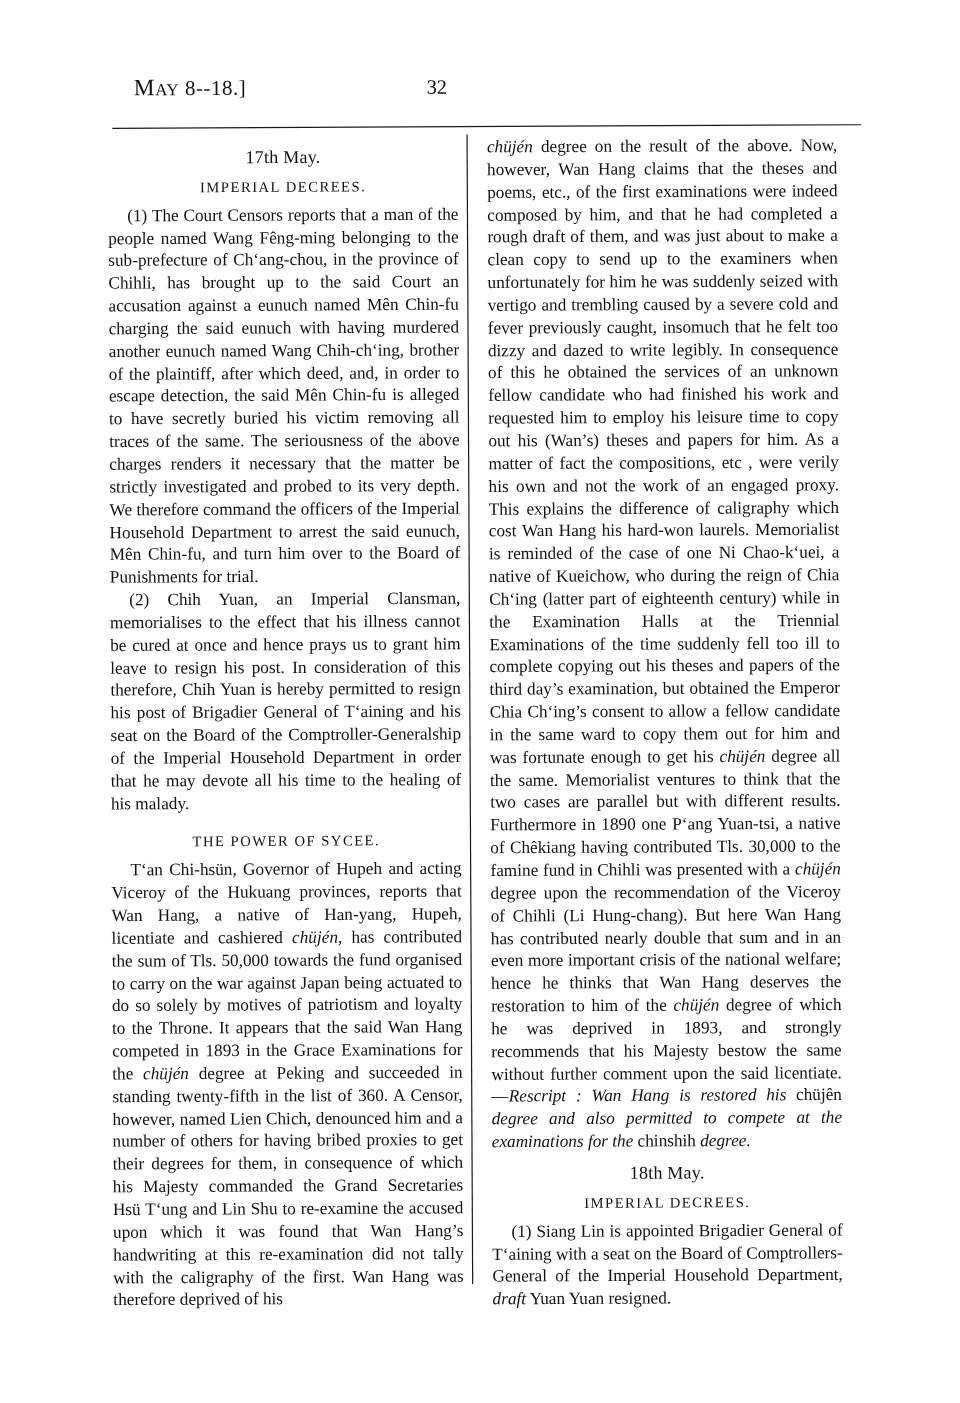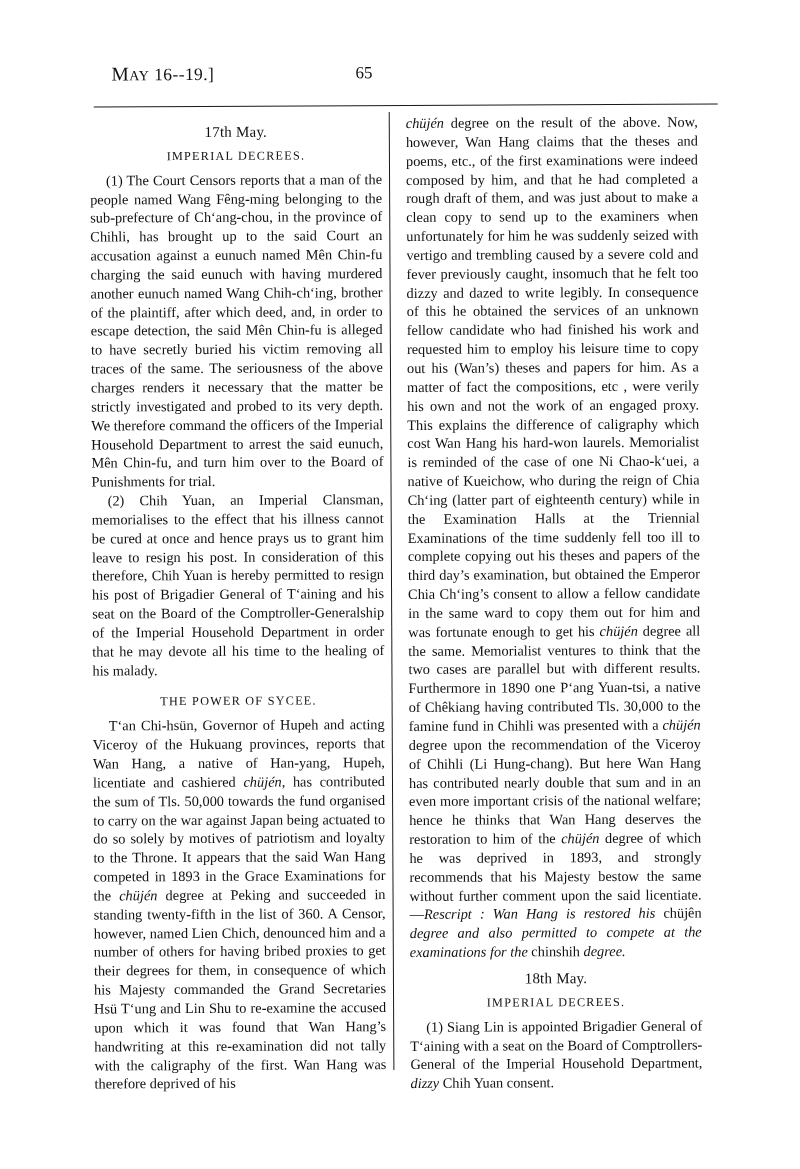--- a/index.html
+++ b/index.html
@@ -135,22 +135,22 @@
   i, .ital { font-style: italic; }
   .rom { font-style: normal; }
 </style>
 </head>
 <body>
 
 <div class="page">
   <div class="scan">
 
     <div class="running-head">
-      <div class="folio-left"><span class="smallcaps-lead">M</span><span class="smallcaps">AY</span><span> 16--19.]</span></div>
-      <div class="folio-num">65</div>
+      <div class="folio-left"><span class="smallcaps-lead">M</span><span class="smallcaps">AY</span><span> 8--18.]</span></div>
+      <div class="folio-num">32</div>
     </div>
 
     <div class="rule-h"></div>
     <div class="rule-v"></div>
 
     <div class="col col-left">
 
 
       <p class="date-head">17th May.</p>
 
@@ -167,18 +167,18 @@
     </div>
 
     <div class="col col-right">
 
       <p><i>chüjén</i><span> degree on the result of the above. Now, however, Wan Hang claims that the theses and poems, etc., of the first examinations were indeed composed by him, and that he had completed a rough draft of them, and was just about to make a clean copy to send up to the examiners when unfortunately for him he was suddenly seized with vertigo and trembling caused by a severe cold and fever previously caught, insomuch that he felt too dizzy and dazed to write legibly. In consequence of this he obtained the services of an unknown fellow candidate who had finished his work and requested him to employ his leisure time to copy out his (Wan’s) theses and papers for him. As a matter of fact the compositions, etc , were verily his own and not the work of an engaged proxy. This explains the difference of caligraphy which cost Wan Hang his hard-won laurels. Memorialist is reminded of the case of one Ni Chao-k‘uei, a native of Kueichow, who during the reign of Chia Ch‘ing (latter part of eighteenth century) while in the Examination Halls at the Triennial Examinations of the time suddenly fell too ill to complete copying out his theses and papers of the third day’s examination, but obtained the Emperor Chia Ch‘ing’s consent to allow a fellow candidate in the same ward to copy them out for him and was fortunate enough to get his </span><i>chüjén</i><span> degree all the same. Memorialist ventures to think that the two cases are parallel but with different results. Furthermore in 1890 one P‘ang Yuan-tsi, a native of Chêkiang having contributed Tls. 30,000 to the famine fund in Chihli was presented with a </span><i>chüjén</i><span> degree upon the recommendation of the Viceroy of Chihli (Li Hung-chang). But here Wan Hang has contributed nearly double that sum and in an even more important crisis of the national welfare; hence he thinks that Wan Hang deserves the restoration to him of the </span><i>chüjén</i><span> degree of which he was deprived in 1893, and strongly recommends that his Majesty bestow the same without further comment upon the said licentiate.—</span><i>Rescript :</i><i> Wan Hang is restored his </i><span class="rom">chüjên</span><i> degree and also permitted to compete at the examinations for the </i><span class="rom">chinshih</span><i> degree.</i></p>
 
       <p class="date-head">18th May.</p>
 
       <p class="sec-head">IMPERIAL DECREES.</p>
 
-      <p class="indent last-line-left"><span>(1) Siang Lin is appointed Brigadier General of T‘aining with a seat on the Board of Comptrollers-General of the Imperial Household Department, </span><i>dizzy</i><span> Chih Yuan consent.</span></p>
+      <p class="indent last-line-left"><span>(1) Siang Lin is appointed Brigadier General of T‘aining with a seat on the Board of Comptrollers-General of the Imperial Household Department, </span><i>draft</i><span> Yuan Yuan resigned.</span></p>
 
     </div>
 
   </div>
 </div>
 
 </body></html>

